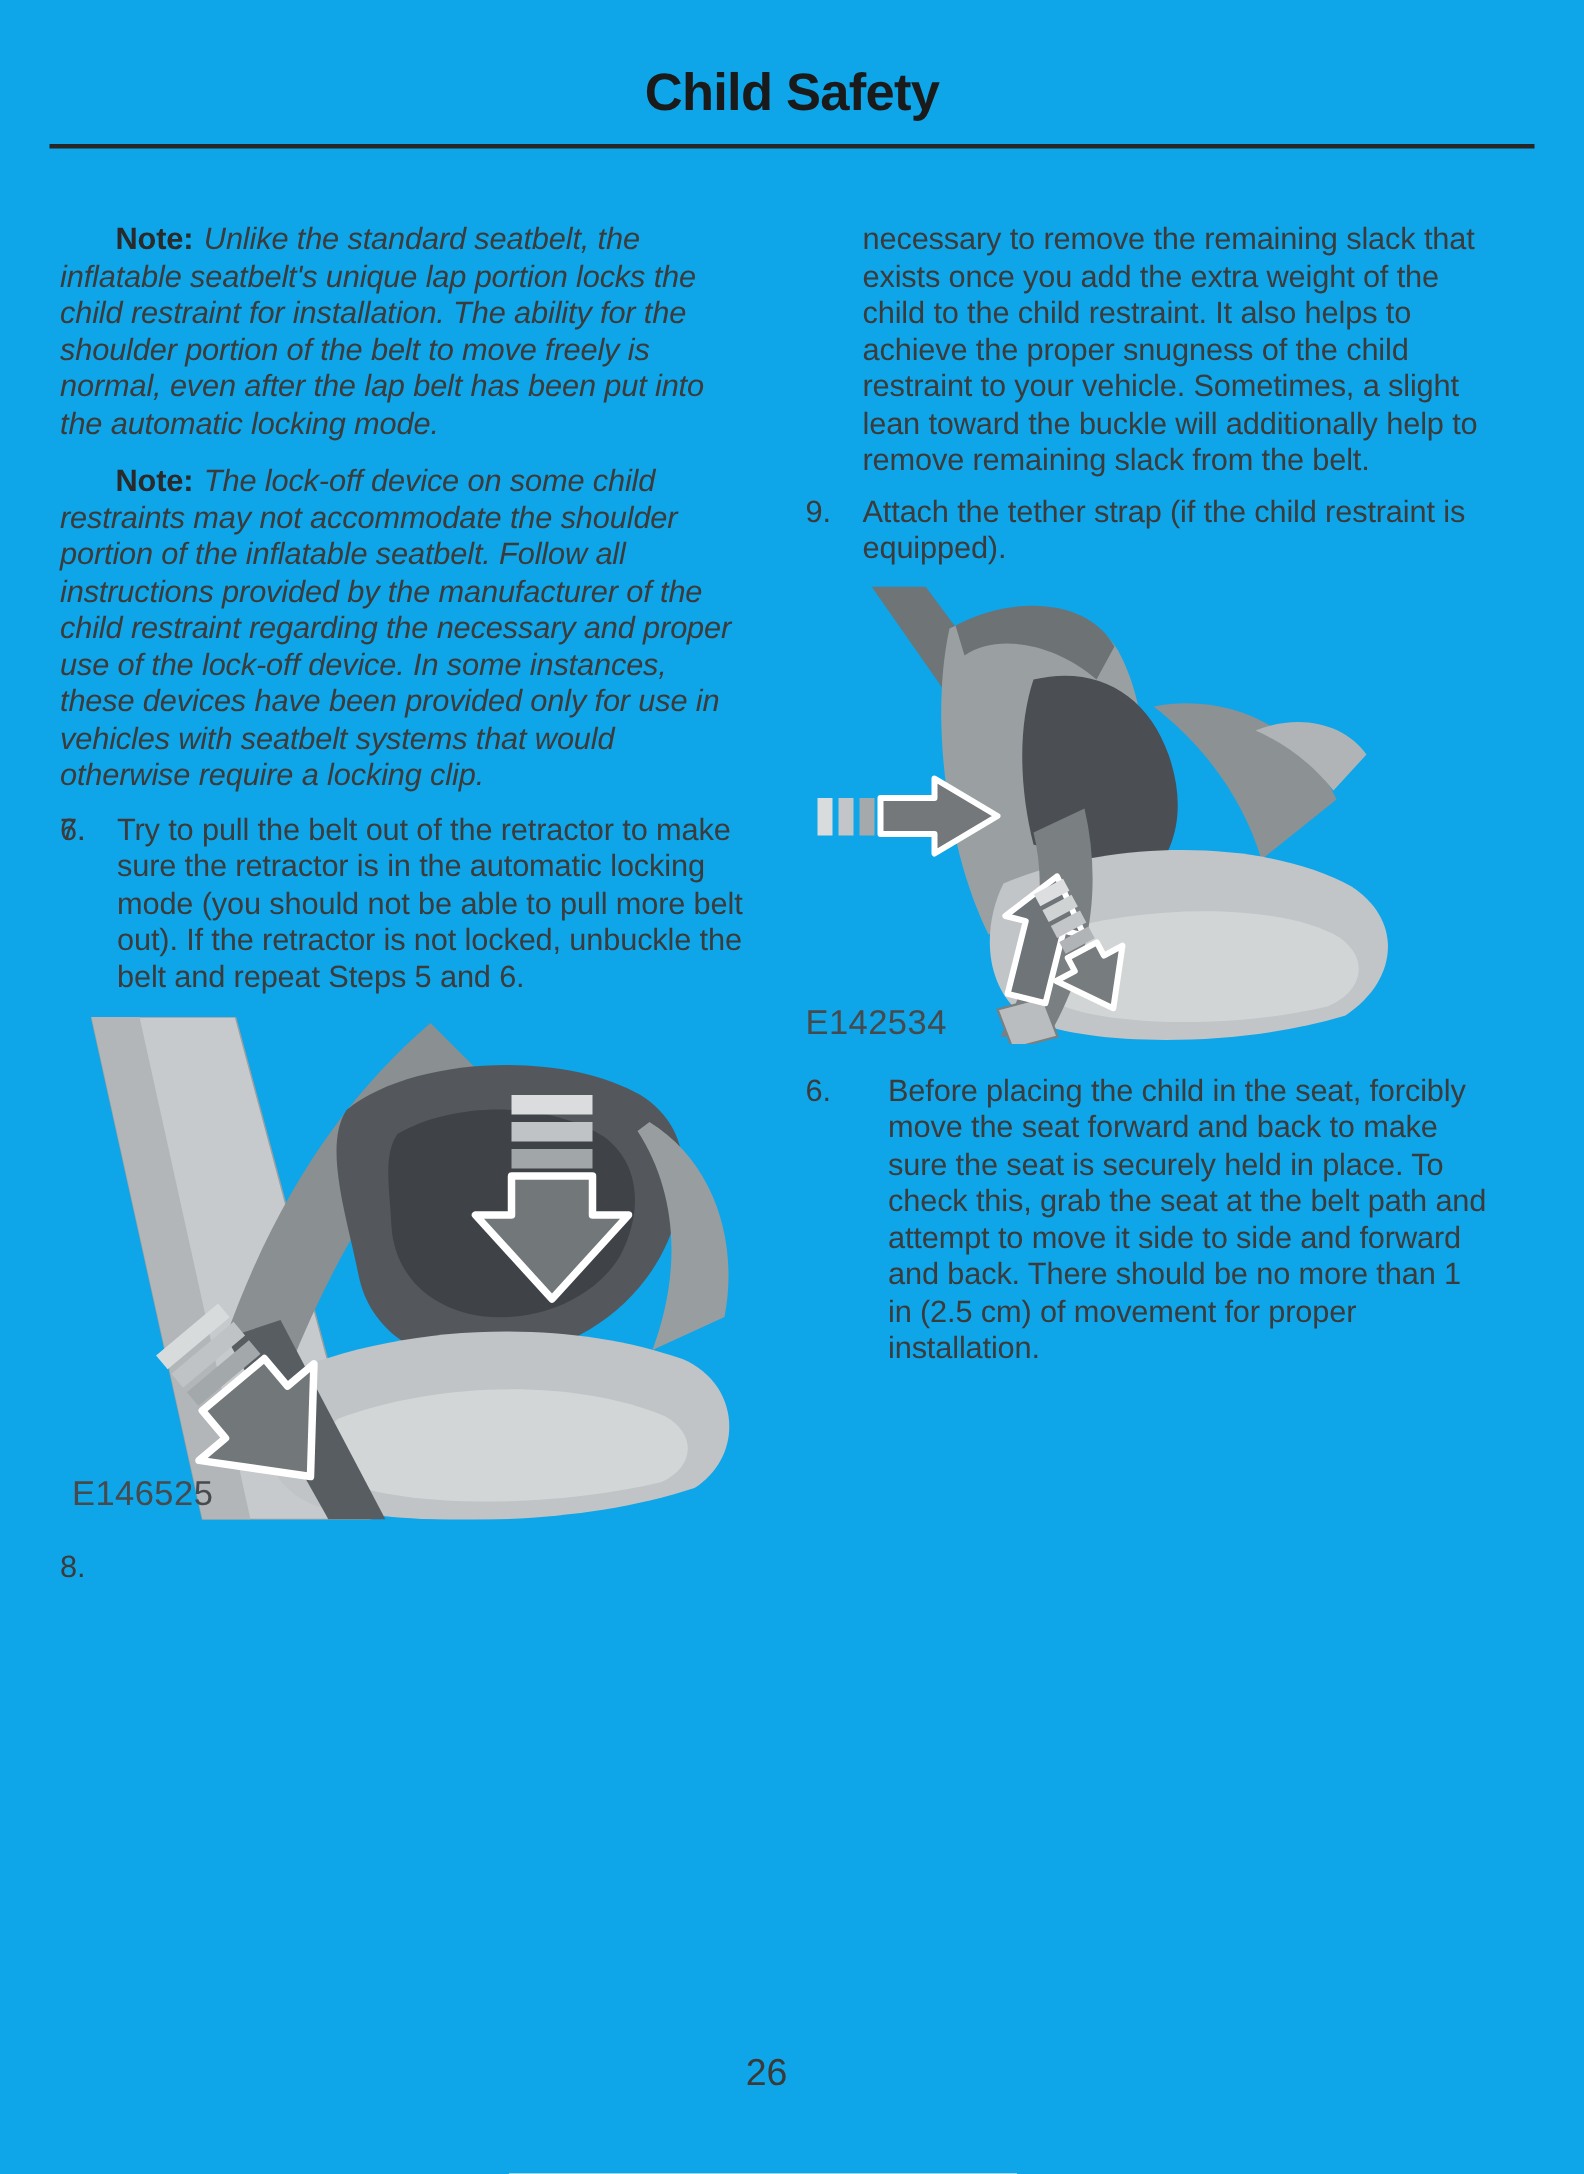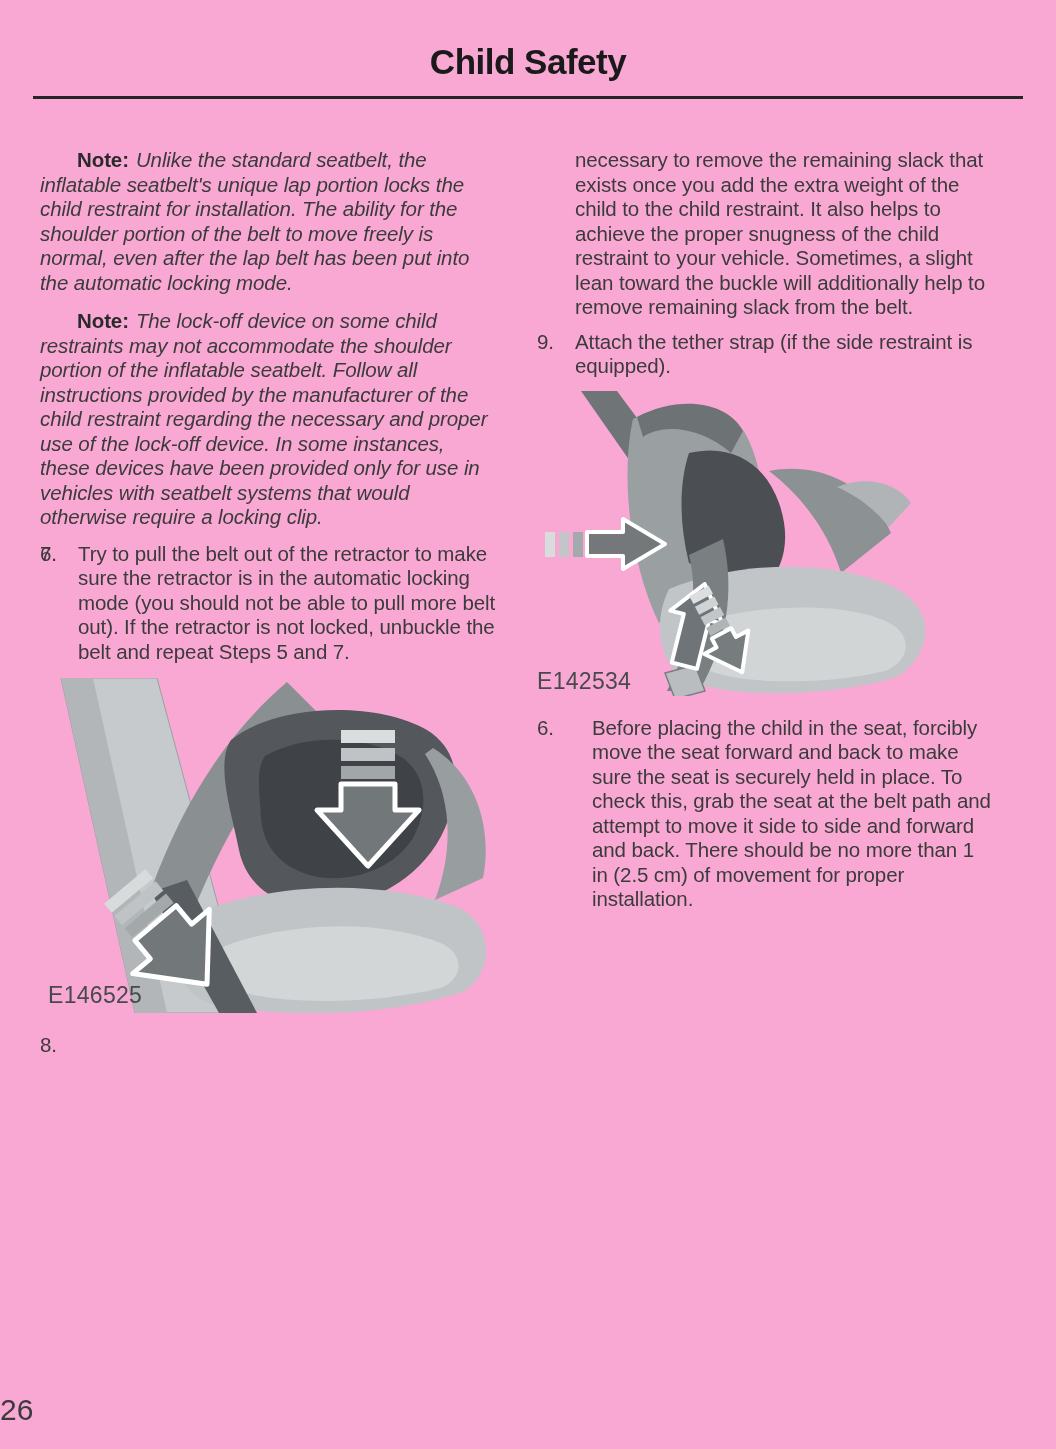--- a/index.html
+++ b/index.html
@@ -1,20 +1,20 @@
 <!DOCTYPE html>
 <html><head>
 <meta charset="utf-8">
 <style>
   html, body { margin: 0; padding: 0; background: #ffffff; }
   .page {
     position: relative;
     width: 1056px;
     height: 1449px;
-    background: #f9a8d4;
+    background: #0ea5e9;
     overflow: hidden;
     font-family: "Liberation Sans", sans-serif;
     color: #3b3b3b;
   }
   .page-title {
     position: absolute;
     top: 42px;
     left: 0;
     width: 100%;
     text-align: center;
@@ -73,24 +73,23 @@
     letter-spacing: 0.3px;
     color: #474a4d;
     font-style: normal;
   }
   .figure-2 .figure-label { left: 0; bottom: 2px; }
   .page-number {
     position: absolute;
     top: 1368px;
     left: 0;
     width: 1022px; 
-    text-align: left;
-    font-size: 30px;
+    text-align: center;
+    font-size: 25px;
     color: #3a3a3a;
-    margin-top: 25px;
   }
 </style>
 </head>
 <body>
 
 <div class="page">
 
   <h1 class="page-title">Child Safety</h1>
   <div class="title-rule"></div>
 
@@ -103,21 +102,21 @@
     <p class="note">
       <span class="note-label">Note:</span><span>The lock-off device on some child restraints may not accommodate the shoulder portion of the inflatable seatbelt. Follow all instructions provided by the manufacturer of the child restraint regarding the necessary and proper use of the lock-off device. In some instances, these devices have been provided only for use in vehicles with seatbelt systems that would otherwise require a locking clip.</span>
     </p>
 
     <div class="list-item mt12">
       <span class="num">6.</span>
     </div>
 
     <div class="list-item mt8">
       <span class="num">7.</span>
-      <span>Try to pull the belt out of the retractor to make sure the retractor is in the automatic locking mode (you should not be able to pull more belt out). If the retractor is not locked, unbuckle the belt and repeat Steps 5 and 7.</span>
+      <span>Try to pull the belt out of the retractor to make sure the retractor is in the automatic locking mode (you should not be able to pull more belt out). If the retractor is not locked, unbuckle the belt and repeat Steps 5 and 6.</span>
     </div>
 
     <div class="figure figure-1">
       <svg width="480" height="335" viewBox="0 0 480 335">
 
         <g>
           <polygon points="26,0 122,0 212,335 100,335" fill="#c6cacc" stroke="#9aa0a2" stroke-width="1"></polygon>
           <polygon points="26,0 58,0 132,335 100,335" fill="#b2b6b8"></polygon>
         </g>
 
@@ -155,21 +154,21 @@
     </div>
 
   </div>
 
   <div class="col col-right">
 
     <p class="cont-para">necessary to remove the remaining slack that exists once you add the extra weight of the child to the child restraint. It also helps to achieve the proper snugness of the child restraint to your vehicle. Sometimes, a slight lean toward the buckle will additionally help to remove remaining slack from the belt.</p>
 
     <div class="list-item mt10">
       <span class="num">9.</span>
-      <span>Attach the tether strap (if the side restraint is equipped).</span>
+      <span>Attach the tether strap (if the child restraint is equipped).</span>
     </div>
 
     <div class="figure figure-2">
       <svg width="420" height="305" viewBox="0 0 420 305">
 
         <polygon points="44,0 80,0 190,148 160,166" fill="#6f7477"></polygon>
 
         <path d="M96,28 C140,6 188,10 208,42 C228,78 232,132 216,184 L122,232 C96,180 82,92 96,28 Z" fill="#9aa0a2"></path>
         <path d="M100,26 C142,4 190,10 206,40 L194,62 C164,36 126,32 106,46 Z" fill="#6d7275"></path>
         <path d="M152,62 C194,52 228,72 242,112 C254,146 248,176 228,196 L152,172 C142,132 142,92 152,62 Z" fill="#4b4f53"></path>

